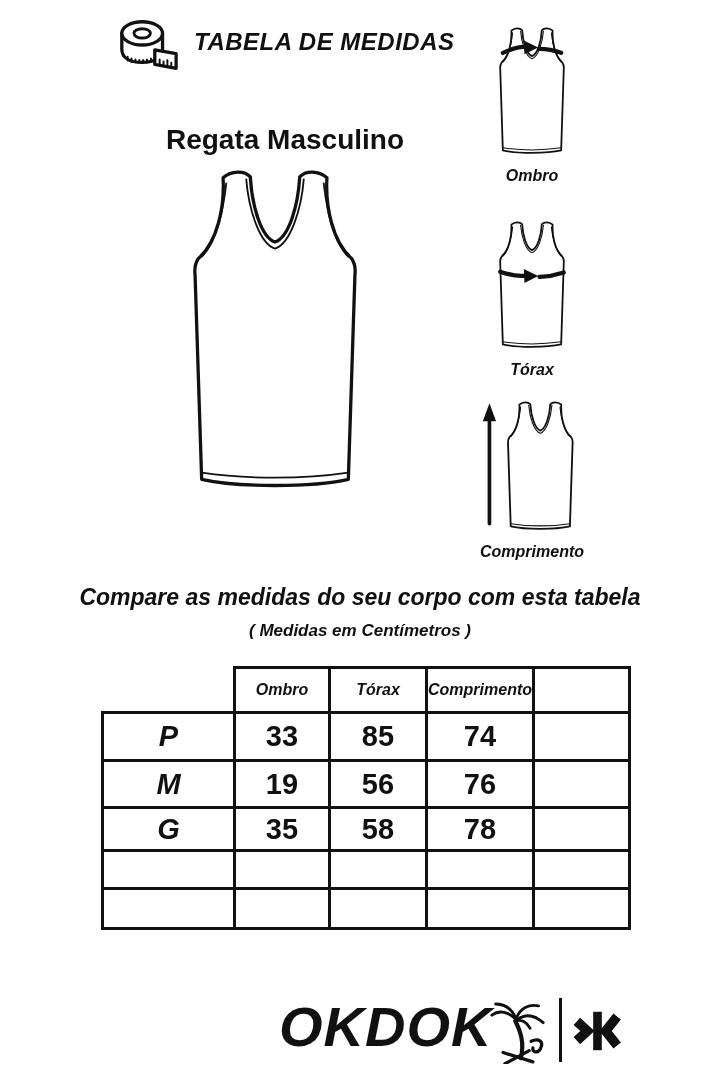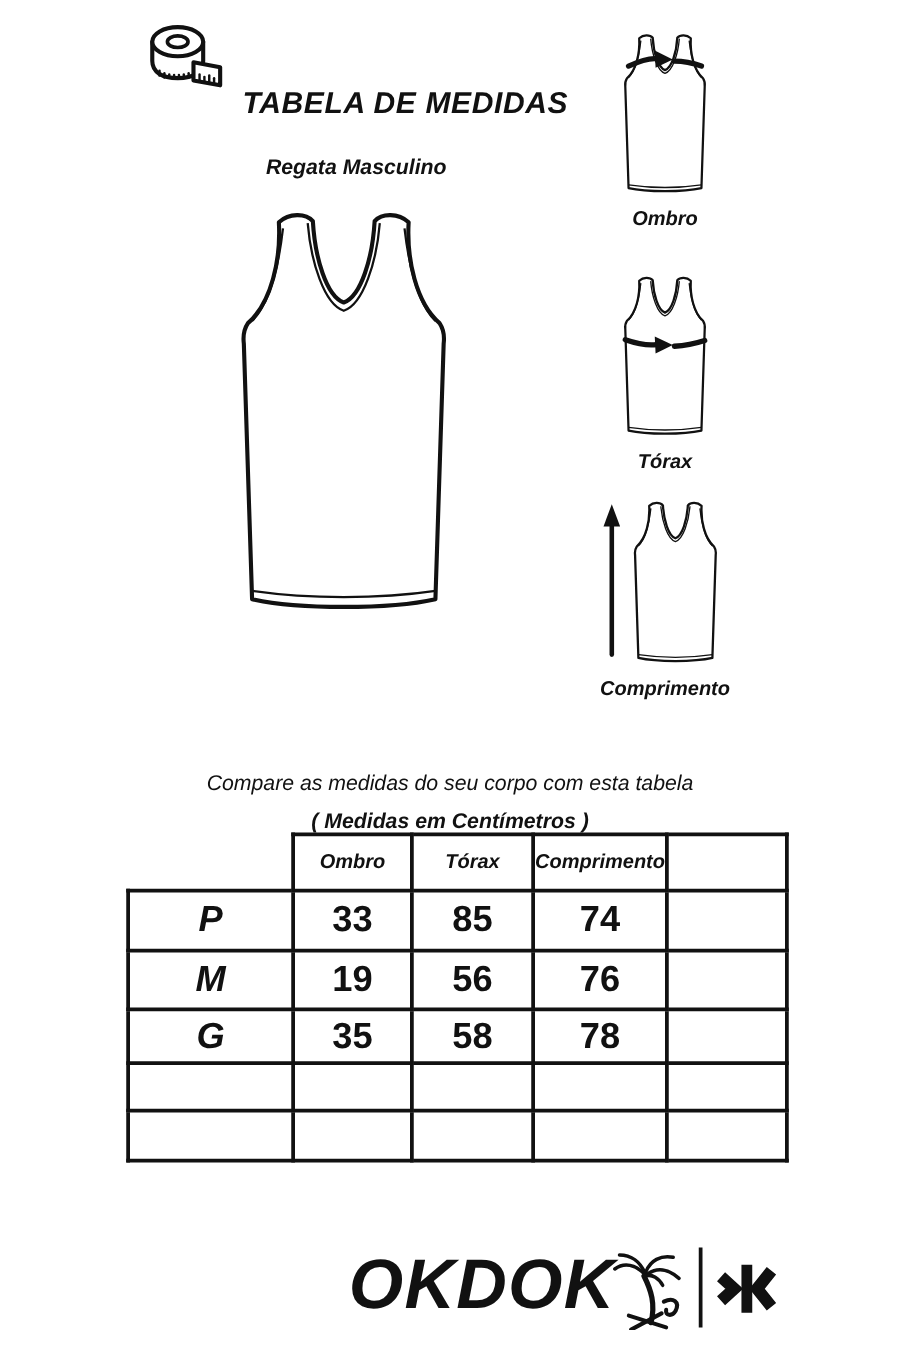--- a/index.html
+++ b/index.html
@@ -7,35 +7,35 @@
     width:720px; height:1080px; position:relative;
     background:#ffffff; color:#111;
     font-family:"Liberation Sans", sans-serif;
     overflow:hidden;
   }
   .abs { position:absolute; }
 
   .page-title {
     left:194px; top:28px;
     font-size:24px; font-weight:bold; font-style:italic;
-    letter-spacing:0.5px; white-space:nowrap;margin-top:41px;
+    letter-spacing:0.5px; white-space:nowrap;
   }
   .product-name {
     left:120px; top:124px; width:330px; text-align:center;
-    font-size:17px; font-weight:bold; font-style:italic; white-space:nowrap;
+    font-size:28px; font-weight:bold; white-space:nowrap;
   }
 
   .fig { display:flex; flex-direction:column; align-items:center; }
   .fig-label {
     font-size:16px; font-weight:bold; font-style:italic; margin-top:10px;
     white-space:nowrap;
   }
 
   .compare-block { left:0; top:584px; width:720px; text-align:center; }
-  .compare-heading { font-size:17px; font-weight:normal; font-style:italic;margin-top:33px; }
+  .compare-heading { font-size:23px; font-weight:bold; font-style:italic; }
   .compare-sub { font-size:17px; font-weight:bold; font-style:italic; margin-top:10px; }
 
   table.size-table { border-collapse:collapse; table-layout:fixed; }
   table.size-table td {
     border:3px solid #111; text-align:center; vertical-align:middle; padding:0;
   }
   table.size-table td.noborder { border:none; }
   .col-head { font-size:16px; font-weight:bold; font-style:italic; }
   .size-cell { font-size:29px; font-weight:bold; font-style:italic; }
   .val-cell  { font-size:29px; font-weight:bold; }

